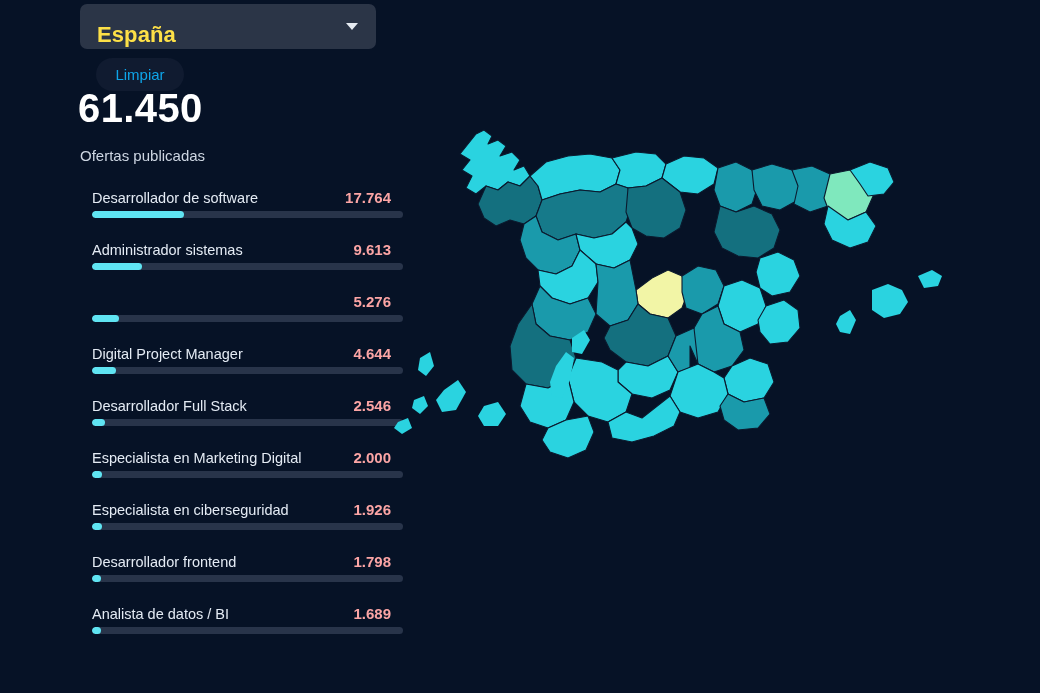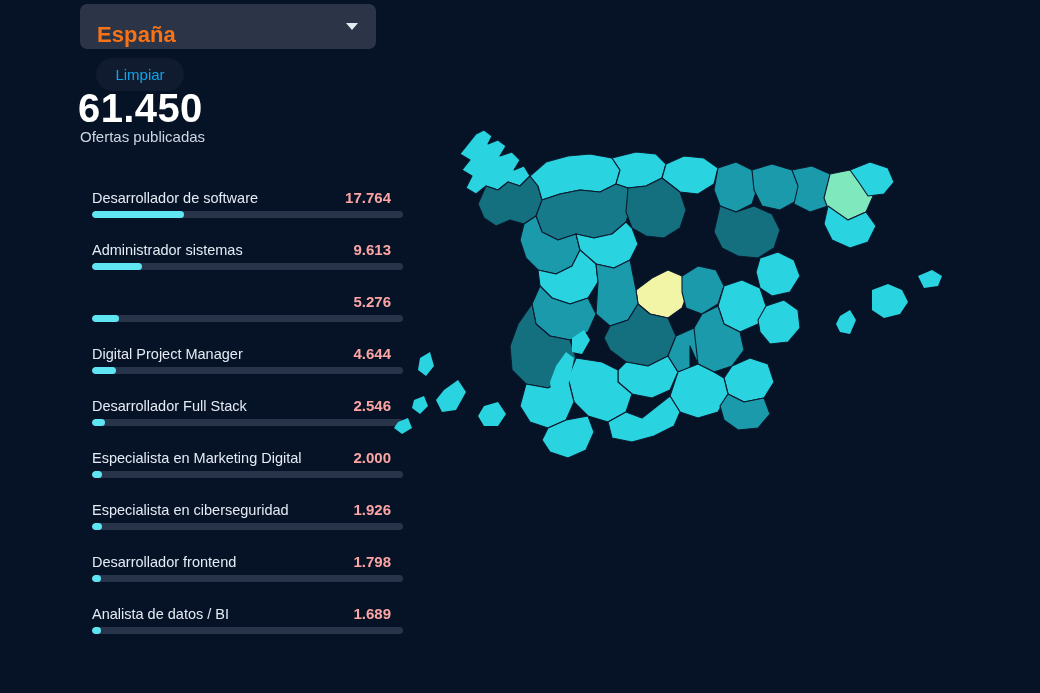--- a/index.html
+++ b/index.html
@@ -15,37 +15,37 @@
   
   #panel{position:absolute;left:0;top:0;width:420px;height:693px;}
 
   #region-select{
     position:absolute;left:80px;top:4px;width:296px;height:45px;
     background:#2b3547;border-radius:7px;
     display:flex;align-items:center;justify-content:space-between;
     padding:0 18px 0 17px;box-sizing:border-box;cursor:pointer;
   }
   #region-select .sel-label{
-    color:#f97316;font-size:22px;font-weight:700;letter-spacing:.1px;margin-top:16px;
+    color:#fde047;font-size:22px;font-weight:700;letter-spacing:.1px;margin-top:16px;
   }
   .caret{width:0;height:0;border-left:6px solid transparent;border-right:6px solid transparent;border-top:7px solid #e6ebf2;}
 
   #clear-btn{
     position:absolute;left:96px;top:58px;width:88px;height:33px;
     background:#101b30;border-radius:17px;
     display:flex;align-items:center;justify-content:center;
     color:#0ea5e9;font-size:15px;cursor:default;
   }
 
   #total-value{
     position:absolute;left:78px;top:88px;
     color:#ffffff;font-size:40px;font-weight:700;letter-spacing:.4px;line-height:1;
   }
   #total-label{
-    position:absolute;left:80px;top:128px;
+    position:absolute;left:80px;top:147px;
     color:#cdd6e2;font-size:15px;
   }
 
   
   #rank-list{position:absolute;left:0;top:190px;width:420px;}
   .rank-row{position:relative;height:52px;margin-left:12px;}
   .rank-label{
     position:absolute;left:80px;top:0;
     color:#e4ebf4;font-size:14.5px;white-space:nowrap;
   }

